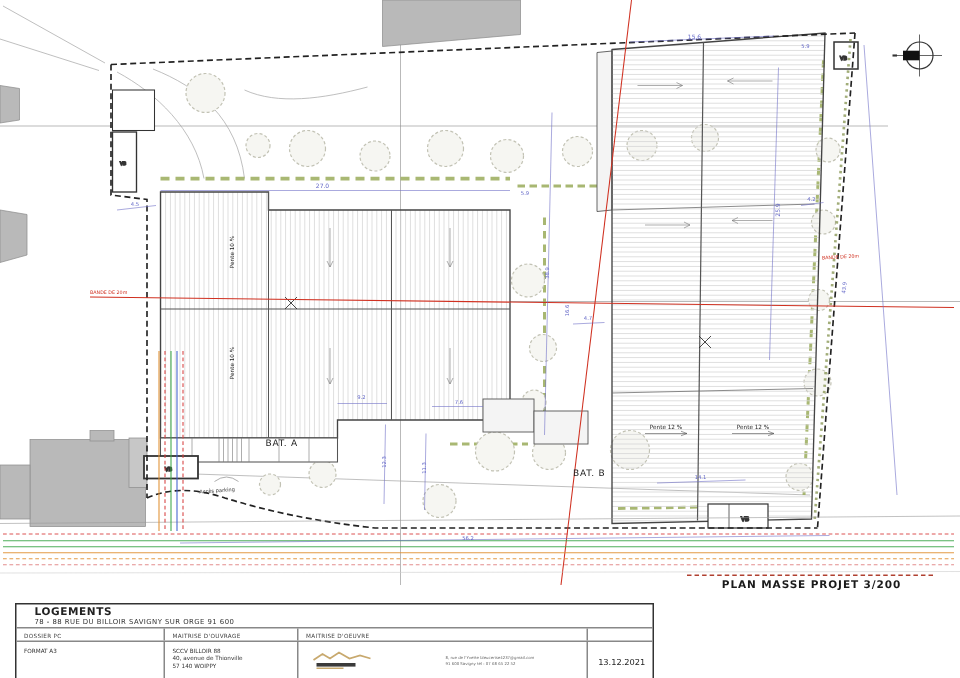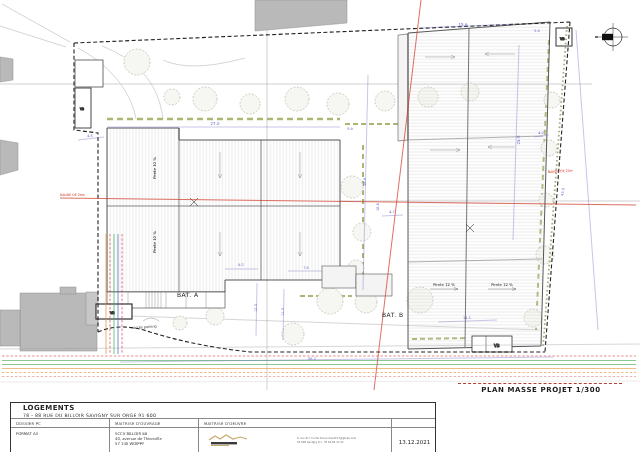--- a/index.html
+++ b/index.html
@@ -248,21 +248,21 @@
   <g>
     <circle cx="613" cy="37" r="9" fill="none" stroke="#333" stroke-width="0.8"></circle>
     <line x1="598" y1="37" x2="628" y2="37" stroke="#333" stroke-width="0.5"></line>
     <line x1="613" y1="23" x2="613" y2="51" stroke="#333" stroke-width="0.5"></line>
     <rect x="602" y="33.8" width="11" height="6.4" fill="#111"></rect>
     <line x1="595" y1="37" x2="598" y2="37" stroke="#333" stroke-width="1.4"></line>
   </g>
 </svg>
 
 <div class="caption-line"></div>
-<div class="caption">PLAN MASSE PROJET 1/300</div>
+<div class="caption">PLAN MASSE PROJET 3/200</div>
 
 <div class="tb">
   <div class="tb-r1">
     <div class="tb-project">LOGEMENTS</div>
     <div class="tb-address">78 - 88 RUE DU BILLOIR SAVIGNY SUR ORGE 91 600</div>
   </div>
   <div class="tb-r2">
     <div class="c1 hcell">DOSSIER PC</div>
     <div class="c2 hcell">MAITRISE D'OUVRAGE</div>
     <div class="c3 hcell">MAITRISE D'OEUVRE</div>

